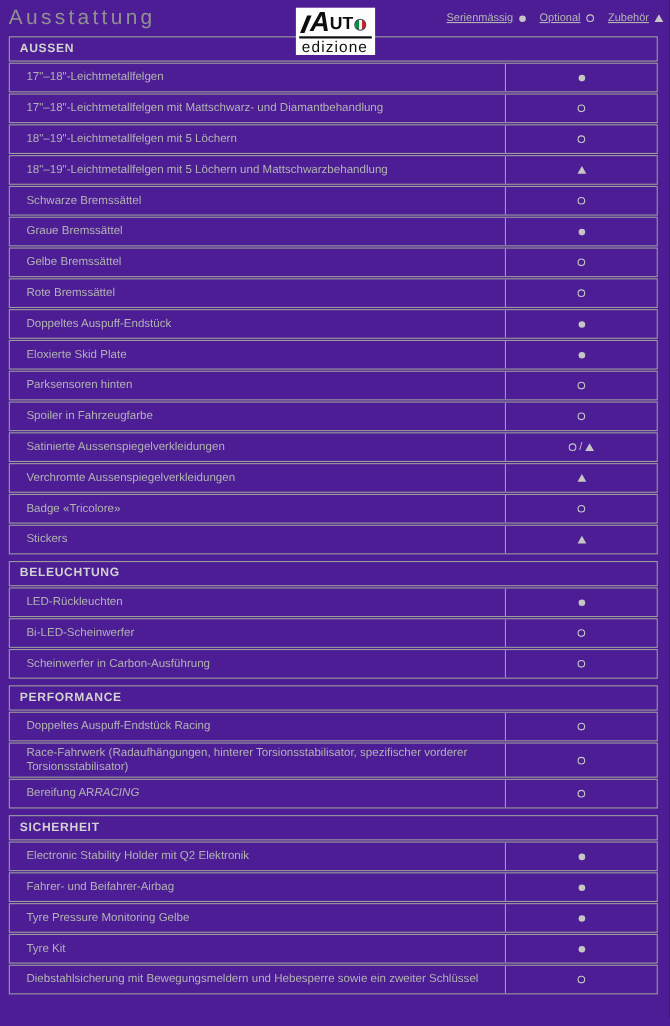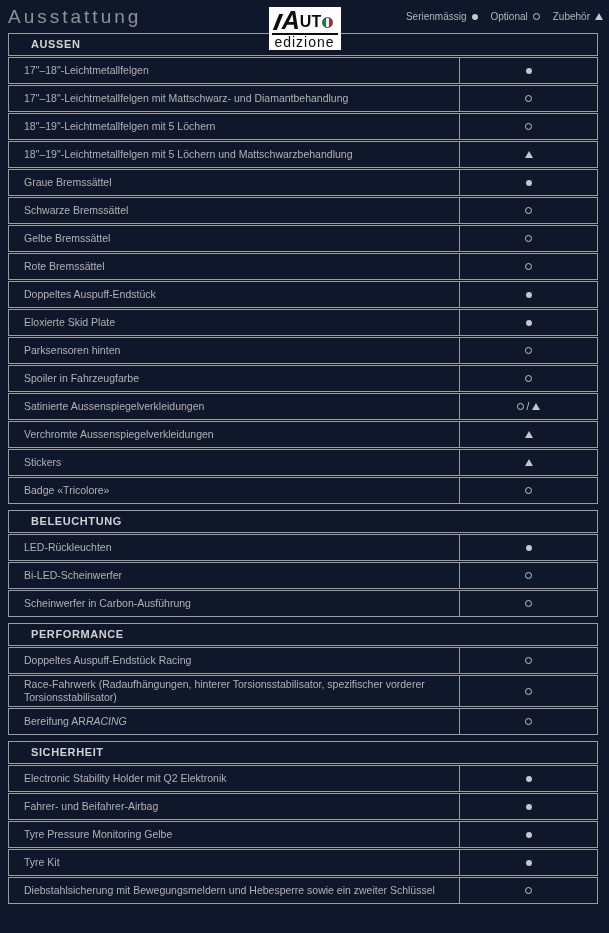--- a/index.html
+++ b/index.html
@@ -1,41 +1,41 @@
 <!DOCTYPE html>
 <html><head>
 <meta charset="utf-8">
 <style>
   html,body{margin:0;padding:0;background:#000;}
-  .page{position:relative;width:609px;height:933px;background:#0f172a;overflow:hidden;
+  .page{position:relative;width:609px;height:933px;background:#4c1d95;overflow:hidden;
         font-family:"Liberation Sans",sans-serif;}
   
   .title{position:absolute;top:6px;left:8px;font-size:19px;letter-spacing:3px;
          color:#919191;font-weight:400;}
   .legend{position:absolute;top:11px;right:6px;display:flex;gap:13px;align-items:center;
-          font-size:10px;color:#b5b5b5;}
+          font-size:10px;color:#b5b5b5;text-decoration:underline;}
   .legend-item{display:flex;align-items:center;gap:5px;}
   
   .logo{position:absolute;left:50%;transform:translateX(-50%);top:7px;width:72px;height:43px;
         background:#fdfdfd;z-index:5;display:flex;flex-direction:column;align-items:center;
         box-sizing:border-box;padding-top:2px;}
   .logo-top{display:flex;align-items:center;height:23px;}
   .logo-slash{width:4px;height:16px;background:#0d0d0d;transform:skewX(-22deg);
               margin-right:2px;margin-top:2px;}
   .logo-a{font-size:25px;line-height:23px;font-weight:bold;font-style:italic;color:#0d0d0d;}
   .logo-ut{font-size:16px;font-weight:bold;color:#0d0d0d;margin-top:3px;letter-spacing:0;}
   .logo-flag{width:11px;height:11px;border-radius:50%;margin-left:1px;margin-top:3px;
              border:1px solid #444;box-sizing:border-box;
              background:linear-gradient(90deg,#008c45 0 33%,#f4f5f0 33% 66%,#cd212a 66% 100%);}
   .logo-rule{width:66px;height:2px;background:#0d0d0d;margin-top:1px;}
   .logo-bottom{font-size:14px;font-weight:normal;color:#0d0d0d;line-height:15px;letter-spacing:1px;}
   
   .table{position:absolute;top:33px;left:8px;width:590px;}
   .section + .section{margin-top:6px;}
-  .section-header{border:1px solid #9c9c9c;height:21px;line-height:21px;padding-left:22px;
+  .section-header{border:1px solid #9c9c9c;height:21px;line-height:21px;padding-left:9px;
                   margin-bottom:1px;font-size:11px;font-weight:bold;color:#d2d2d2;
                   letter-spacing:0.6px;box-sizing:content-box;}
   .row{display:flex;border:1px solid #9c9c9c;margin-bottom:1px;align-items:stretch;}
   .row-label{flex:1 1 auto;display:flex;align-items:center;min-height:21px;
              padding:2px 10px 2px 15px;font-size:10.5px;line-height:13px;color:#b2b2b2;}
   .row-sym{flex:0 0 137px;border-left:1px solid #9c9c9c;display:flex;align-items:center;
            justify-content:center;}
   
   .sym-dot{display:inline-block;width:6px;height:6px;border-radius:50%;background:#c6c6c6;}
   .sym-ring{display:inline-block;width:5px;height:5px;border-radius:50%;
@@ -114,30 +114,30 @@
   </div>
 
   <div class="row">
     <div class="row-label">18"–19"-Leichtmetallfelgen mit 5 Löchern und Mattschwarzbehandlung</div>
     <div class="row-sym">
               <span class="sym-tri"></span>
             </div>
   </div>
 
   <div class="row">
+    <div class="row-label">Schwarze Bremssättel</div>
+    <div class="row-sym">
+              <span class="sym-ring"></span>
+            </div>
+  </div>
+
+  <div class="row">
     <div class="row-label">Graue Bremssättel</div>
     <div class="row-sym">
               <span class="sym-dot"></span>
-            </div>
-  </div>
-
-  <div class="row">
-    <div class="row-label">Schwarze Bremssättel</div>
-    <div class="row-sym">
-              <span class="sym-ring"></span>
             </div>
   </div>
 
   <div class="row">
     <div class="row-label">Gelbe Bremssättel</div>
     <div class="row-sym">
               <span class="sym-ring"></span>
             </div>
   </div>
 
@@ -186,30 +186,30 @@
   </div>
 
   <div class="row">
     <div class="row-label">Verchromte Aussenspiegelverkleidungen</div>
     <div class="row-sym">
               <span class="sym-tri"></span>
             </div>
   </div>
 
   <div class="row">
+    <div class="row-label">Badge «Tricolore»</div>
+    <div class="row-sym">
+              <span class="sym-ring"></span>
+            </div>
+  </div>
+
+  <div class="row">
     <div class="row-label">Stickers</div>
     <div class="row-sym">
               <span class="sym-tri"></span>
-            </div>
-  </div>
-
-  <div class="row">
-    <div class="row-label">Badge «Tricolore»</div>
-    <div class="row-sym">
-              <span class="sym-ring"></span>
             </div>
   </div>
 </div>
   </section>
 
   <section class="section">
     <div class="section-header">
       <span>BELEUCHTUNG</span>
     </div>
     <div class="section-rows">

